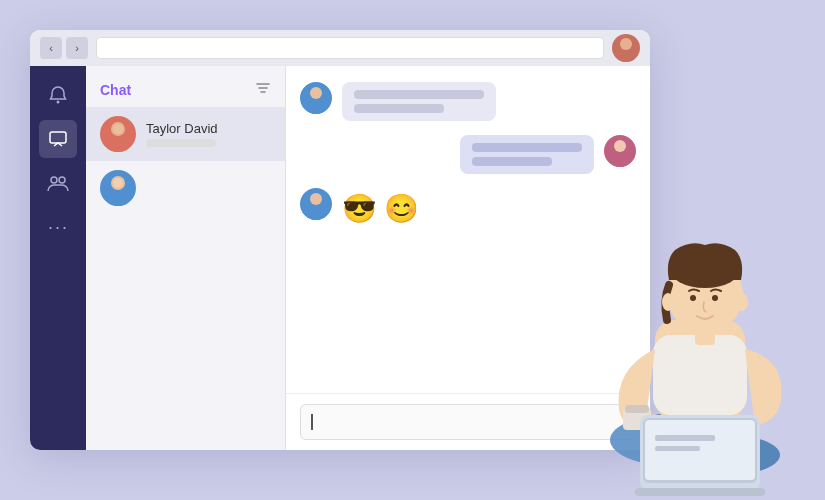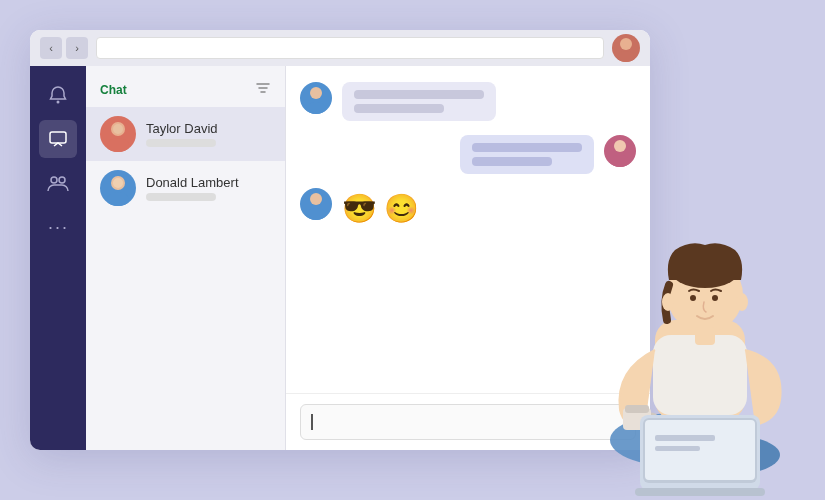--- a/index.html
+++ b/index.html
@@ -134,23 +134,23 @@
     }
 
     .contact-panel-header {
       padding: 14px 14px 8px 14px;
       display: flex;
       align-items: center;
       justify-content: space-between;
     }
 
     .contact-panel-title {
-      font-size: 12px;
+      font-size: 14px;
       font-weight: 700;
-      color: #15803d;
+      color: #8b5cf6;
     }
 
     .filter-icon {
       color: #888;
       font-size: 14px;
       cursor: pointer;
     }
 
     .contact-item {
       display: flex;
@@ -370,24 +370,20 @@
         </div>
 
         <div class="contact-item">
           <div class="contact-avatar" style="background:#5090d0;">
             <svg width="36" height="36" viewBox="0 0 36 36">
               <circle cx="18" cy="13" r="7" fill="#e8c0a0"></circle>
               <ellipse cx="18" cy="30" rx="11" ry="8" fill="#5090d0"></ellipse>
               <circle cx="18" cy="13" r="5" fill="#f0d0b0"></circle>
             </svg>
           </div>
-          <div>
-            <div class="contact-name">Donald Lambert</div>
-            <div class="contact-preview"></div>
-          </div>
         </div>
 
 
 
       </div>
 
       <div class="chat-area">
         <div class="chat-messages">
 
           <div class="message-row">

